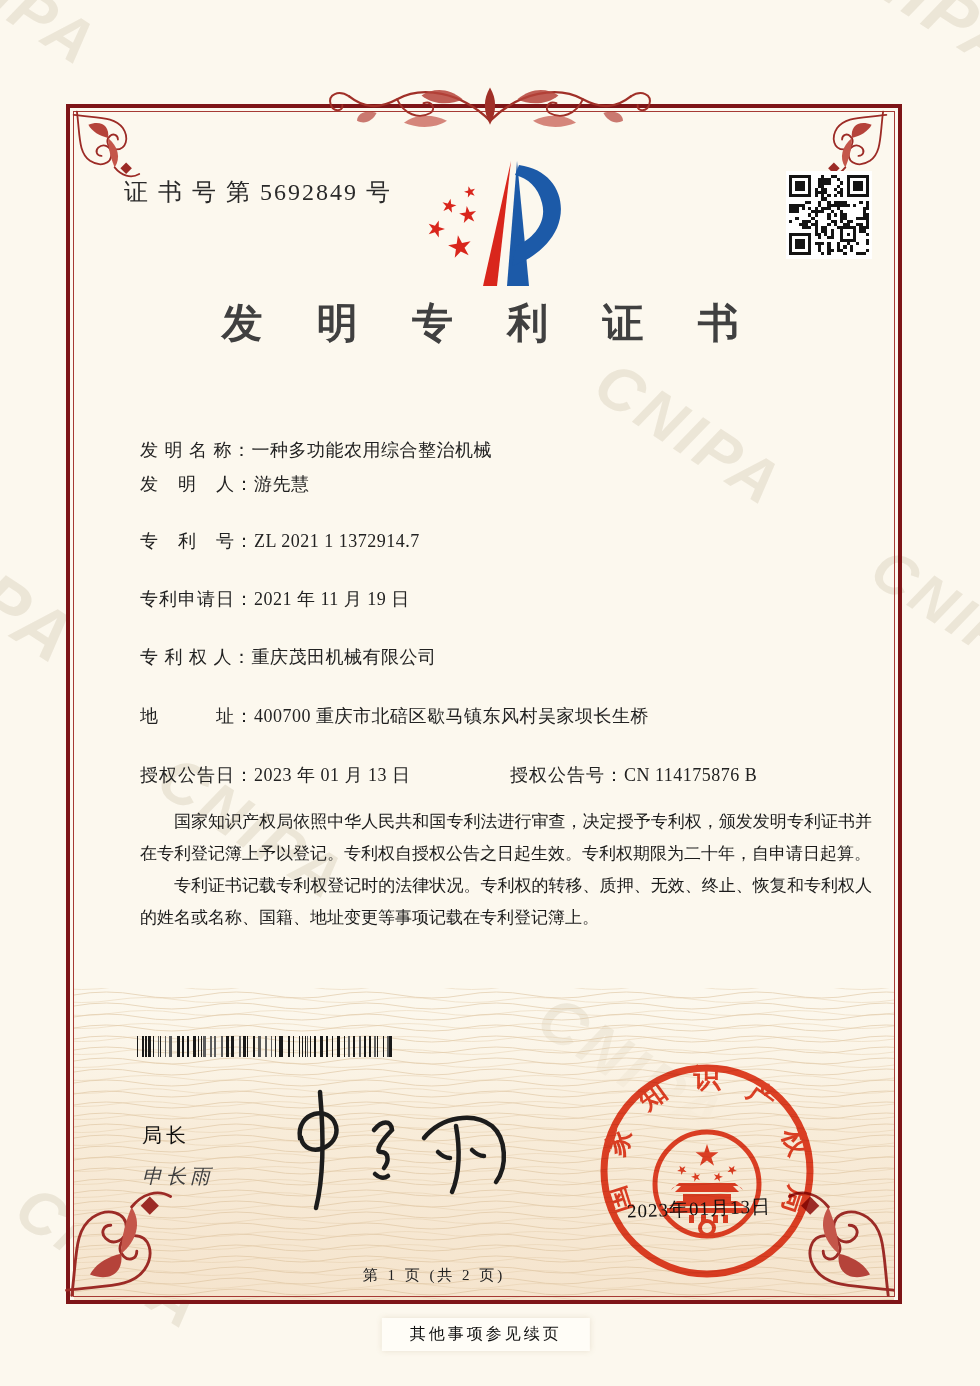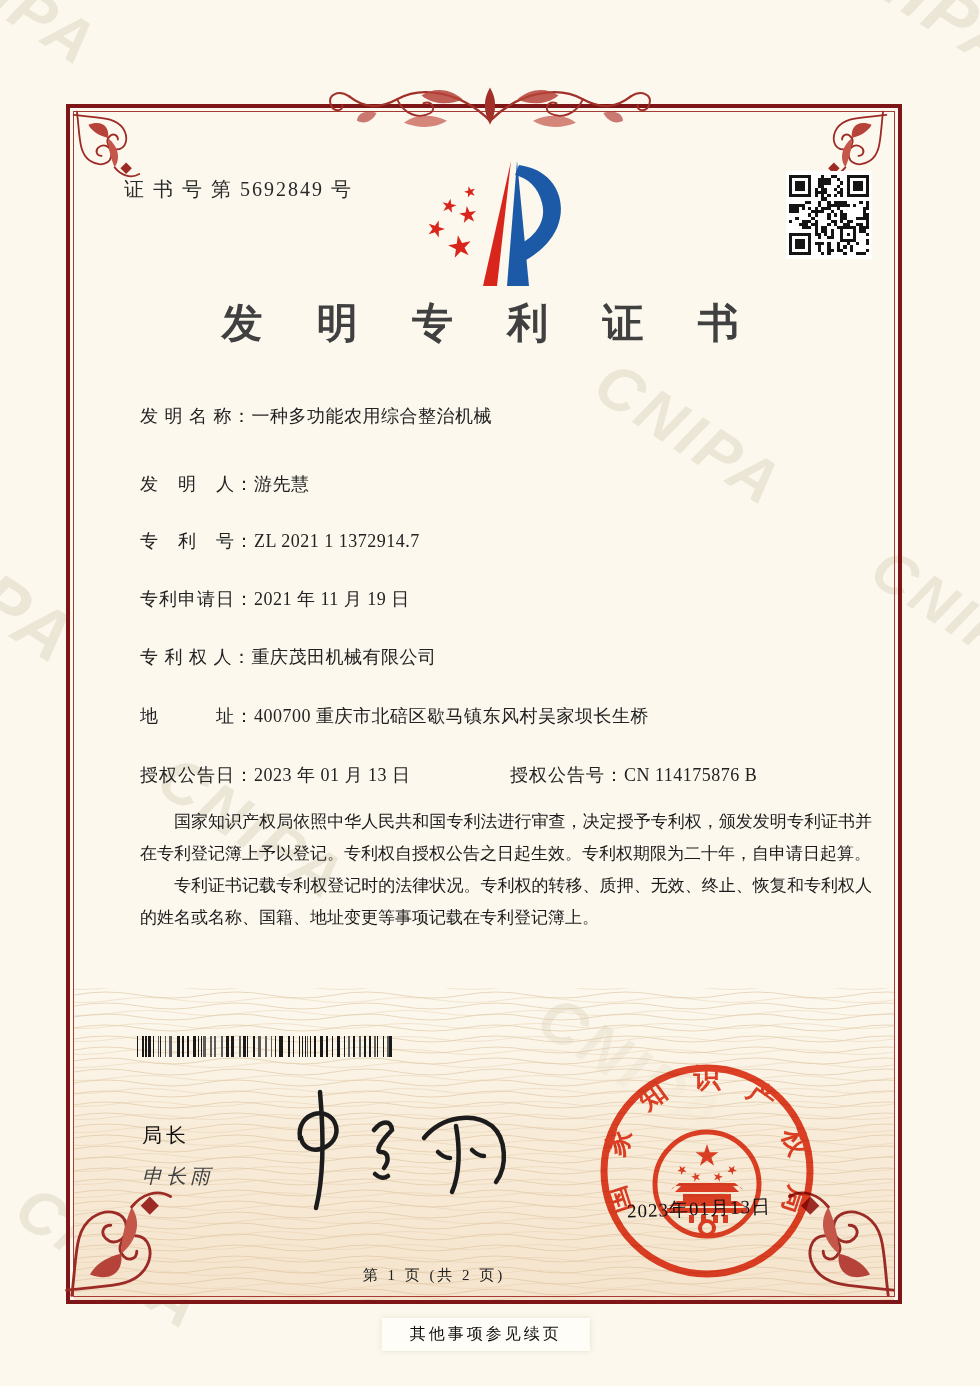--- a/index.html
+++ b/index.html
@@ -14,21 +14,21 @@
     transform:rotate(33deg);letter-spacing:4px;user-select:none;white-space:nowrap;
   }
   .frame-outer{
     position:absolute;left:66px;top:104px;width:828px;height:1192px;
     border:4px solid #7e1517;
   }
   .frame-inner{
     position:absolute;left:3px;top:3px;right:3px;bottom:3px;
     border:1px solid #a63a34;
   }
-  .cert-no{position:absolute;left:124px;top:176px;font-size:20px;letter-spacing:2px;color:#2a2a2a;}
+  .cert-no{position:absolute;left:124px;top:176px;font-size:24px;letter-spacing:2px;color:#2a2a2a;}
   .logo{position:absolute;left:424px;top:158px;width:142px;height:134px;}
   .qr{position:absolute;left:786px;top:171px;width:86px;height:88px;background:#fff;padding:3px;box-sizing:border-box;}
   .title{
     position:absolute;left:66px;top:296px;width:828px;text-align:center;
     font-size:41px;font-weight:700;letter-spacing:22px;text-indent:22px;color:#404040;
   }
   .fieldrow{position:absolute;left:140px;font-size:18px;color:#222;white-space:nowrap;}
   .fieldrow .lbl{display:inline-block;letter-spacing:1px;}
   .fieldrow .val{letter-spacing:.5px;}
   .fieldrow .pair2{position:absolute;left:370px;top:0;white-space:nowrap;}
@@ -444,21 +444,21 @@
           <rect x="17" y="24" width="1" height="1"></rect>
           <rect x="21" y="24" width="1" height="1"></rect>
           <rect x="22" y="24" width="1" height="1"></rect>
           <rect x="23" y="24" width="1" height="1"></rect>
         </g>
       </svg>
   </div>
 
   <div class="title">发 明 专 利 证 书</div>
 
-  <div class="fieldrow" style="top:404px;text-align:center;">
+  <div class="fieldrow" style="top:438px;text-align:center;">
     <span class="lbl">发 明 名 称：</span><span class="val">一种多功能农用综合整治机械</span>
   </div>
   <div class="fieldrow" style="top:472px;">
     <span class="lbl">发　明　人：</span><span class="val">游先慧</span>
   </div>
   <div class="fieldrow" style="top:529px;">
     <span class="lbl">专　利　号：</span><span class="val">ZL 2021 1 1372914.7</span>
   </div>
   <div class="fieldrow" style="top:587px;">
     <span class="lbl">专利申请日：</span><span class="val">2021 年 11 月 19 日</span>

